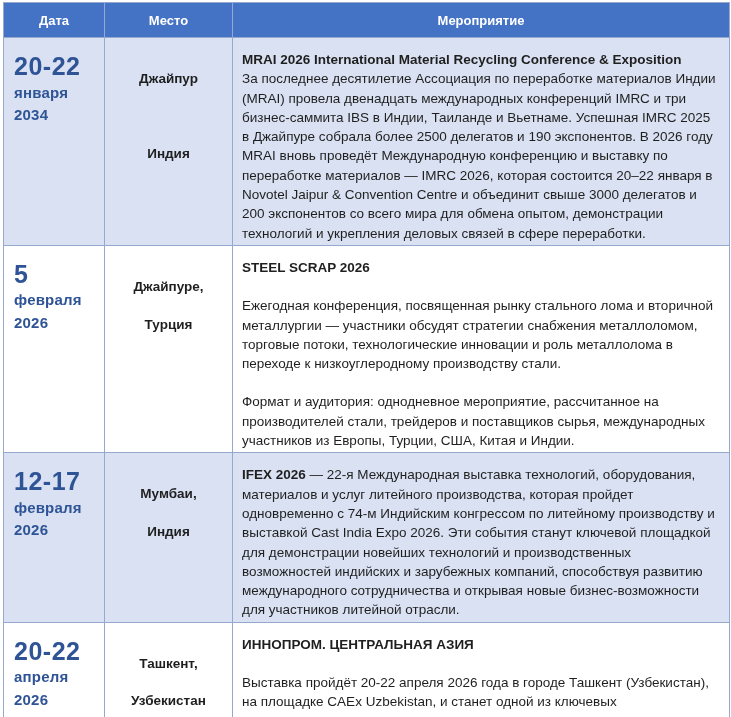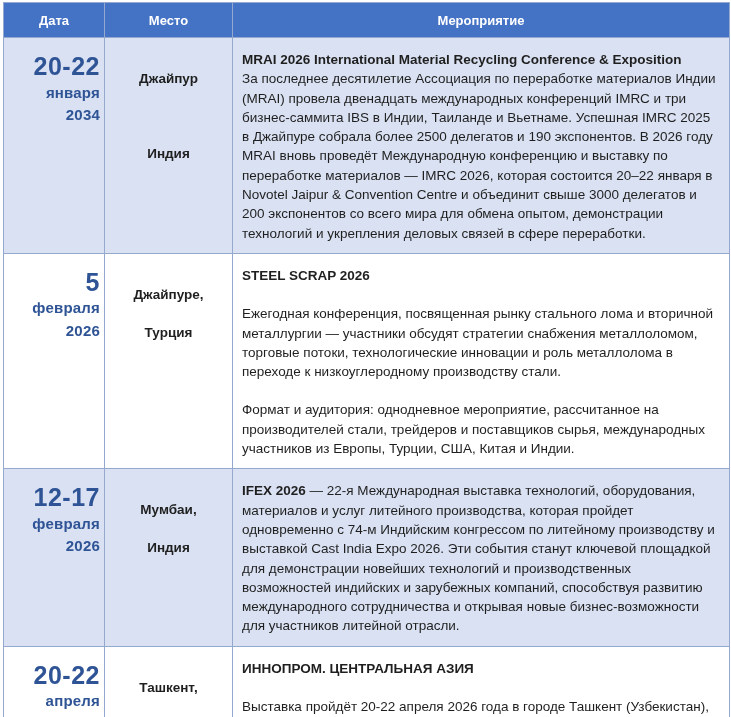--- a/index.html
+++ b/index.html
@@ -13,29 +13,29 @@
   td,th{border:1px solid var(--border); vertical-align:top; overflow:hidden;}
   th{
     background:var(--header-bg); color:var(--header-text);
     font-size:13px; font-weight:700; height:35px; text-align:center; vertical-align:middle;
   }
   tr.shaded td{background:var(--row-alt-bg);}
   tr.plain td{background:var(--row-bg);}
   td.date-cell{
     color:var(--date-text); font-weight:700; padding:13px 4px 4px 10px;
   }
-  .date-line{line-height:1.5; font-size:15px; letter-spacing:0.2px;text-align:right;}
+  .date-line{line-height:1.5; font-size:15px; letter-spacing:0.2px;}
   .date-big{font-size:25px; line-height:1.2; letter-spacing:0.5px;}
   td.place-cell{
     color:var(--body-text); font-weight:700; font-size:13.5px;
     text-align:center; padding:14px 8px 4px 8px;
   }
   .place-line{line-height:1.6; min-height:21px;margin-top:16px;}
   td.event-cell{
-    color:var(--body-text); font-size:13.5px; padding:12px 12px 10px 9px;
+    color:var(--body-text); font-size:13.5px; padding:12px 12px 2px 9px;
   }
   .event-par{line-height:1.43; min-height:19px; white-space:pre-wrap;}
   .bold{font-weight:700;}
 </style>
 </head>
 <body>
 
 <div class="page">
   <table>
     <colgroup>

